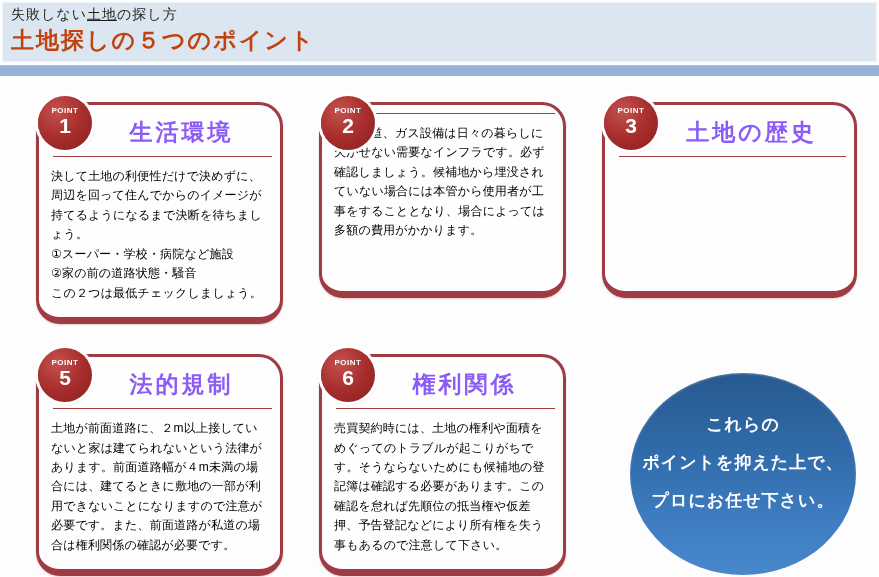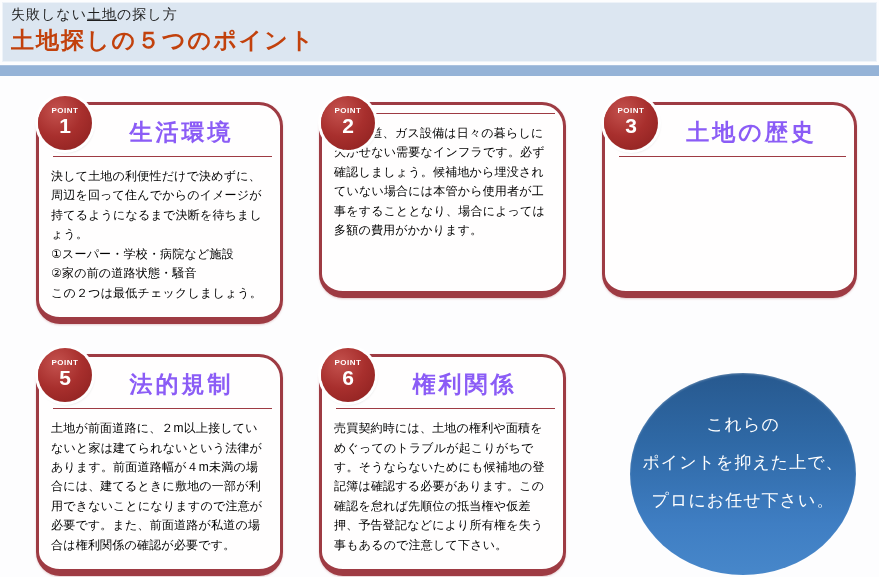--- a/index.html
+++ b/index.html
@@ -130,21 +130,21 @@
     background: linear-gradient(180deg, #27598f 0%, #2f69a6 35%, #3f7ec3 75%, #4787ca 100%);
     box-shadow: inset 0 1px 2px rgba(255,255,255,0.25);
     display: flex;
     align-items: center;
     justify-content: center;
     text-align: center;
   }
   .cta-text {
     color: #ffffff;
     font-size: 17px;
-    font-weight: 400;
+    font-weight: 700;
     line-height: 2.25;
     letter-spacing: 1px;
     white-space: pre-line;
     margin-top: -22px;
   }
 </style>
 </head>
 <body>
 
 <div class="page">

